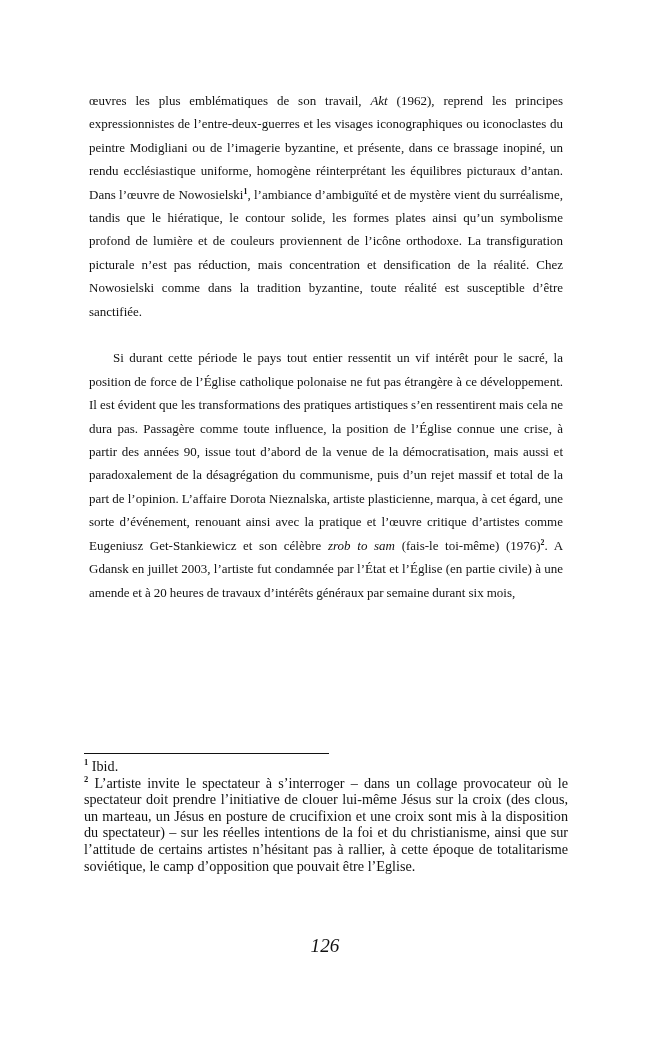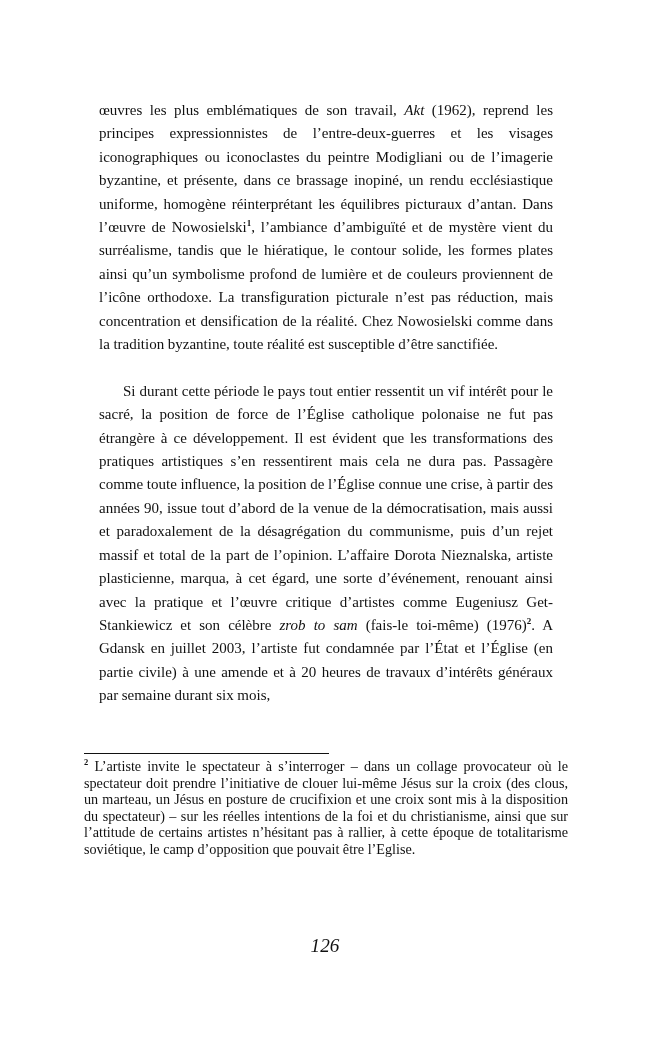--- a/index.html
+++ b/index.html
@@ -15,22 +15,22 @@
       font-family: "Liberation Serif", "DejaVu Serif", serif;
       color: #111111;
     }
     .page {
       position: absolute;
       left: 84px;
       top: 84px;
       width: 484px;
     }
     .para {
-      margin: 15px;
-      font-size: 15px;
+      margin: 5px;
+      font-size: 13px;
       line-height: 23.4px;
       text-align: justify;
       text-align-last: left;
       hyphens: none;
       word-spacing: -0.2px;
     }
     .para + .para {
       margin-top: 23.4px;
     }
     .indent {
@@ -77,16 +77,17 @@
 <body>
 
 <div class="page">
   <p class="para"><span>œuvres les plus emblématiques de son travail, </span><i>Akt</i><span> (1962), reprend les principes expressionnistes de l’entre-deux-guerres et les visages iconographiques ou iconoclastes du peintre Modigliani ou de l’imagerie byzantine, et présente, dans ce brassage inopiné, un rendu ecclésiastique uniforme, homogène réinterprétant les équilibres picturaux d’antan. Dans l’œuvre de Nowosielski</span><sup>1</sup><span>, l’ambiance d’ambiguïté et de mystère vient du surréalisme, tandis que le hiératique, le contour solide, les formes plates ainsi qu’un symbolisme profond de lumière et de couleurs proviennent de l’icône orthodoxe. La transfiguration picturale n’est pas réduction, mais concentration et densification de la réalité. Chez Nowosielski comme dans la tradition byzantine, toute réalité est susceptible d’être sanctifiée.</span></p>
   <p class="para indent"><span>Si durant cette période le pays tout entier ressentit un vif intérêt pour le sacré, la position de force de l’Église catholique polonaise ne fut pas étrangère à ce développement. Il est évident que les transformations des pratiques artistiques s’en ressentirent mais cela ne dura pas. Passagère comme toute influence, la position de l’Église connue une crise, à partir des années 90, issue tout d’abord de la venue de la démocratisation, mais aussi et paradoxalement de la désagrégation du communisme, puis d’un rejet massif et total de la part de l’opinion. L’affaire Dorota Nieznalska, artiste plasticienne, marqua, à cet égard, une sorte d’événement, renouant ainsi avec la pratique et l’œuvre critique d’artistes comme Eugeniusz Get-Stankiewicz et son célèbre </span><i>zrob to sam</i><span> (fais-le toi-même) (1976)</span><sup>2</sup><span>. A Gdansk en juillet 2003, l’artiste fut condamnée par l’État et l’Église (en partie civile) à une amende et à 20 heures de travaux d’intérêts généraux par semaine durant six mois,</span></p>
 </div>
 
 <div class="footnote-rule"></div>
 
 <div class="footnotes">
+  <p><sup>1</sup><span> Ibid.</span></p>
   <p><sup>2</sup><span> L’artiste invite le spectateur à s’interroger – dans un collage provocateur où le spectateur doit prendre l’initiative de clouer lui-même Jésus sur la croix (des clous, un marteau, un Jésus en posture de crucifixion et une croix sont mis à la disposition du spectateur) – sur les réelles intentions de la foi et du christianisme, ainsi que sur l’attitude de certains artistes n’hésitant pas à rallier, à cette époque de totalitarisme soviétique, le camp d’opposition que pouvait être l’Eglise.</span></p>
 </div>
 
 <div class="page-number">126</div>
 
 </body></html>

